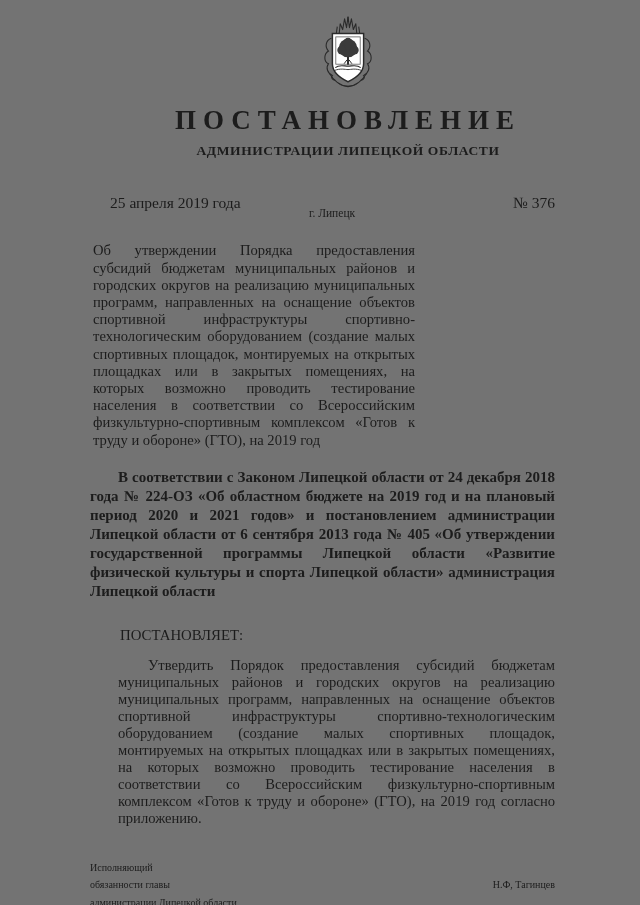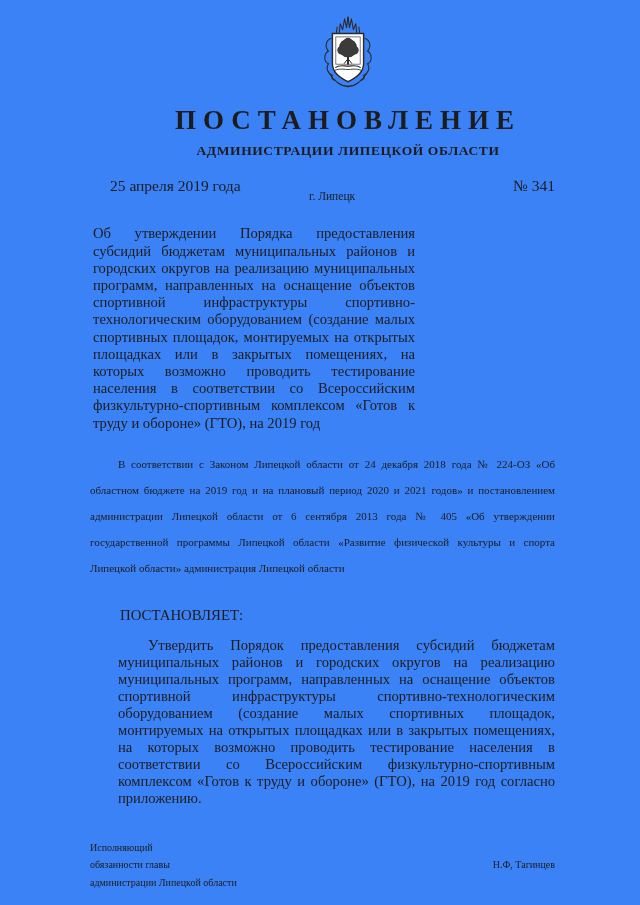--- a/index.html
+++ b/index.html
@@ -11,21 +11,21 @@
     width: 640px;
     height: 905px;
     font-family: "Liberation Serif", "DejaVu Serif", serif;
     color: #1c1c1c;
     overflow: hidden;
   }
   .page {
     position: relative;
     width: 640px;
     height: 905px;
-    background: #3b82f6;
+    background: #737373;
   }
   .header {
     padding-top: 13px;
     text-align: center;
     transform: translateX(28px);
   }
   .emblem-wrap {
     display: inline-block;
     width: 60px;
     height: 78px;
@@ -40,45 +40,46 @@
   }
   .doc-subtitle {
     margin-top: 9px;
     font-size: 13.5px;
     font-weight: bold;
     letter-spacing: 0.6px;
     white-space: nowrap;
   }
   .meta-row {
     position: relative;
-    margin: 18px 85px 0 110px;
+    margin: 35px 85px 0 110px;
     display: flex;
     justify-content: space-between;
     align-items: flex-start;
     font-size: 15.5px;
   }
   .place {
     position: absolute;
     left: 199px;
     top: 13px;
     font-size: 11.5px;
   }
   .subject {
     width: 322px;
     margin: 30px 8px 0 93px;
     font-size: 14.6px;
     line-height: 17.2px;
     text-align: justify;
   }
   .preamble {
     margin: 19px 85px 0 90px;
-    font-size: 11px;
-    line-height: 26px;
+    font-size: 15px;
+    line-height: 19px;
     text-align: justify;
     text-indent: 28px;
+    font-weight: bold;
   }
   .resolves {
     margin: 26px 85px 0 90px;
     font-size: 14.8px;
     text-indent: 30px;
   }
   .resolution {
     margin: 13px 85px 0 118px;
     font-size: 14.6px;
     line-height: 17px;
@@ -138,21 +139,21 @@
       </svg>
     </span>
 
     <div class="doc-title">ПОСТАНОВЛЕНИЕ</div>
     <div class="doc-subtitle">АДМИНИСТРАЦИИ ЛИПЕЦКОЙ ОБЛАСТИ</div>
   </div>
 
   <div class="meta-row">
     <span class="doc-date">25 апреля 2019 года</span>
     <span class="place">г. Липецк</span>
-    <span class="doc-number">№ 341</span>
+    <span class="doc-number">№ 376</span>
   </div>
 
   <div class="subject">Об утверждении Порядка предоставления субсидий бюджетам муниципальных районов и городских округов на реализацию муниципальных программ, направленных на оснащение объектов спортивной инфраструктуры спортивно-технологическим оборудованием (создание малых спортивных площадок, монтируемых на открытых площадках или в закрытых помещениях, на которых возможно проводить тестирование населения в соответствии со Всероссийским физкультурно-спортивным комплексом «Готов к труду и обороне» (ГТО), на 2019 год</div>
 
   <div class="preamble">В соответствии с Законом Липецкой области от 24 декабря 2018 года № 224-ОЗ «Об областном бюджете на 2019 год и на плановый период 2020 и 2021 годов» и постановлением администрации Липецкой области от 6 сентября 2013 года № 405 «Об утверждении государственной программы Липецкой области «Развитие физической культуры и спорта Липецкой области» администрация Липецкой области</div>
 
   <div class="resolves">ПОСТАНОВЛЯЕТ:</div>
 
   <div class="resolution">Утвердить Порядок предоставления субсидий бюджетам муниципальных районов и городских округов на реализацию муниципальных программ, направленных на оснащение объектов спортивной инфраструктуры спортивно-технологическим оборудованием (создание малых спортивных площадок, монтируемых на открытых площадках или в закрытых помещениях, на которых возможно проводить тестирование населения в соответствии со Всероссийским физкультурно-спортивным комплексом «Готов к труду и обороне» (ГТО), на 2019 год согласно приложению.</div>
 

